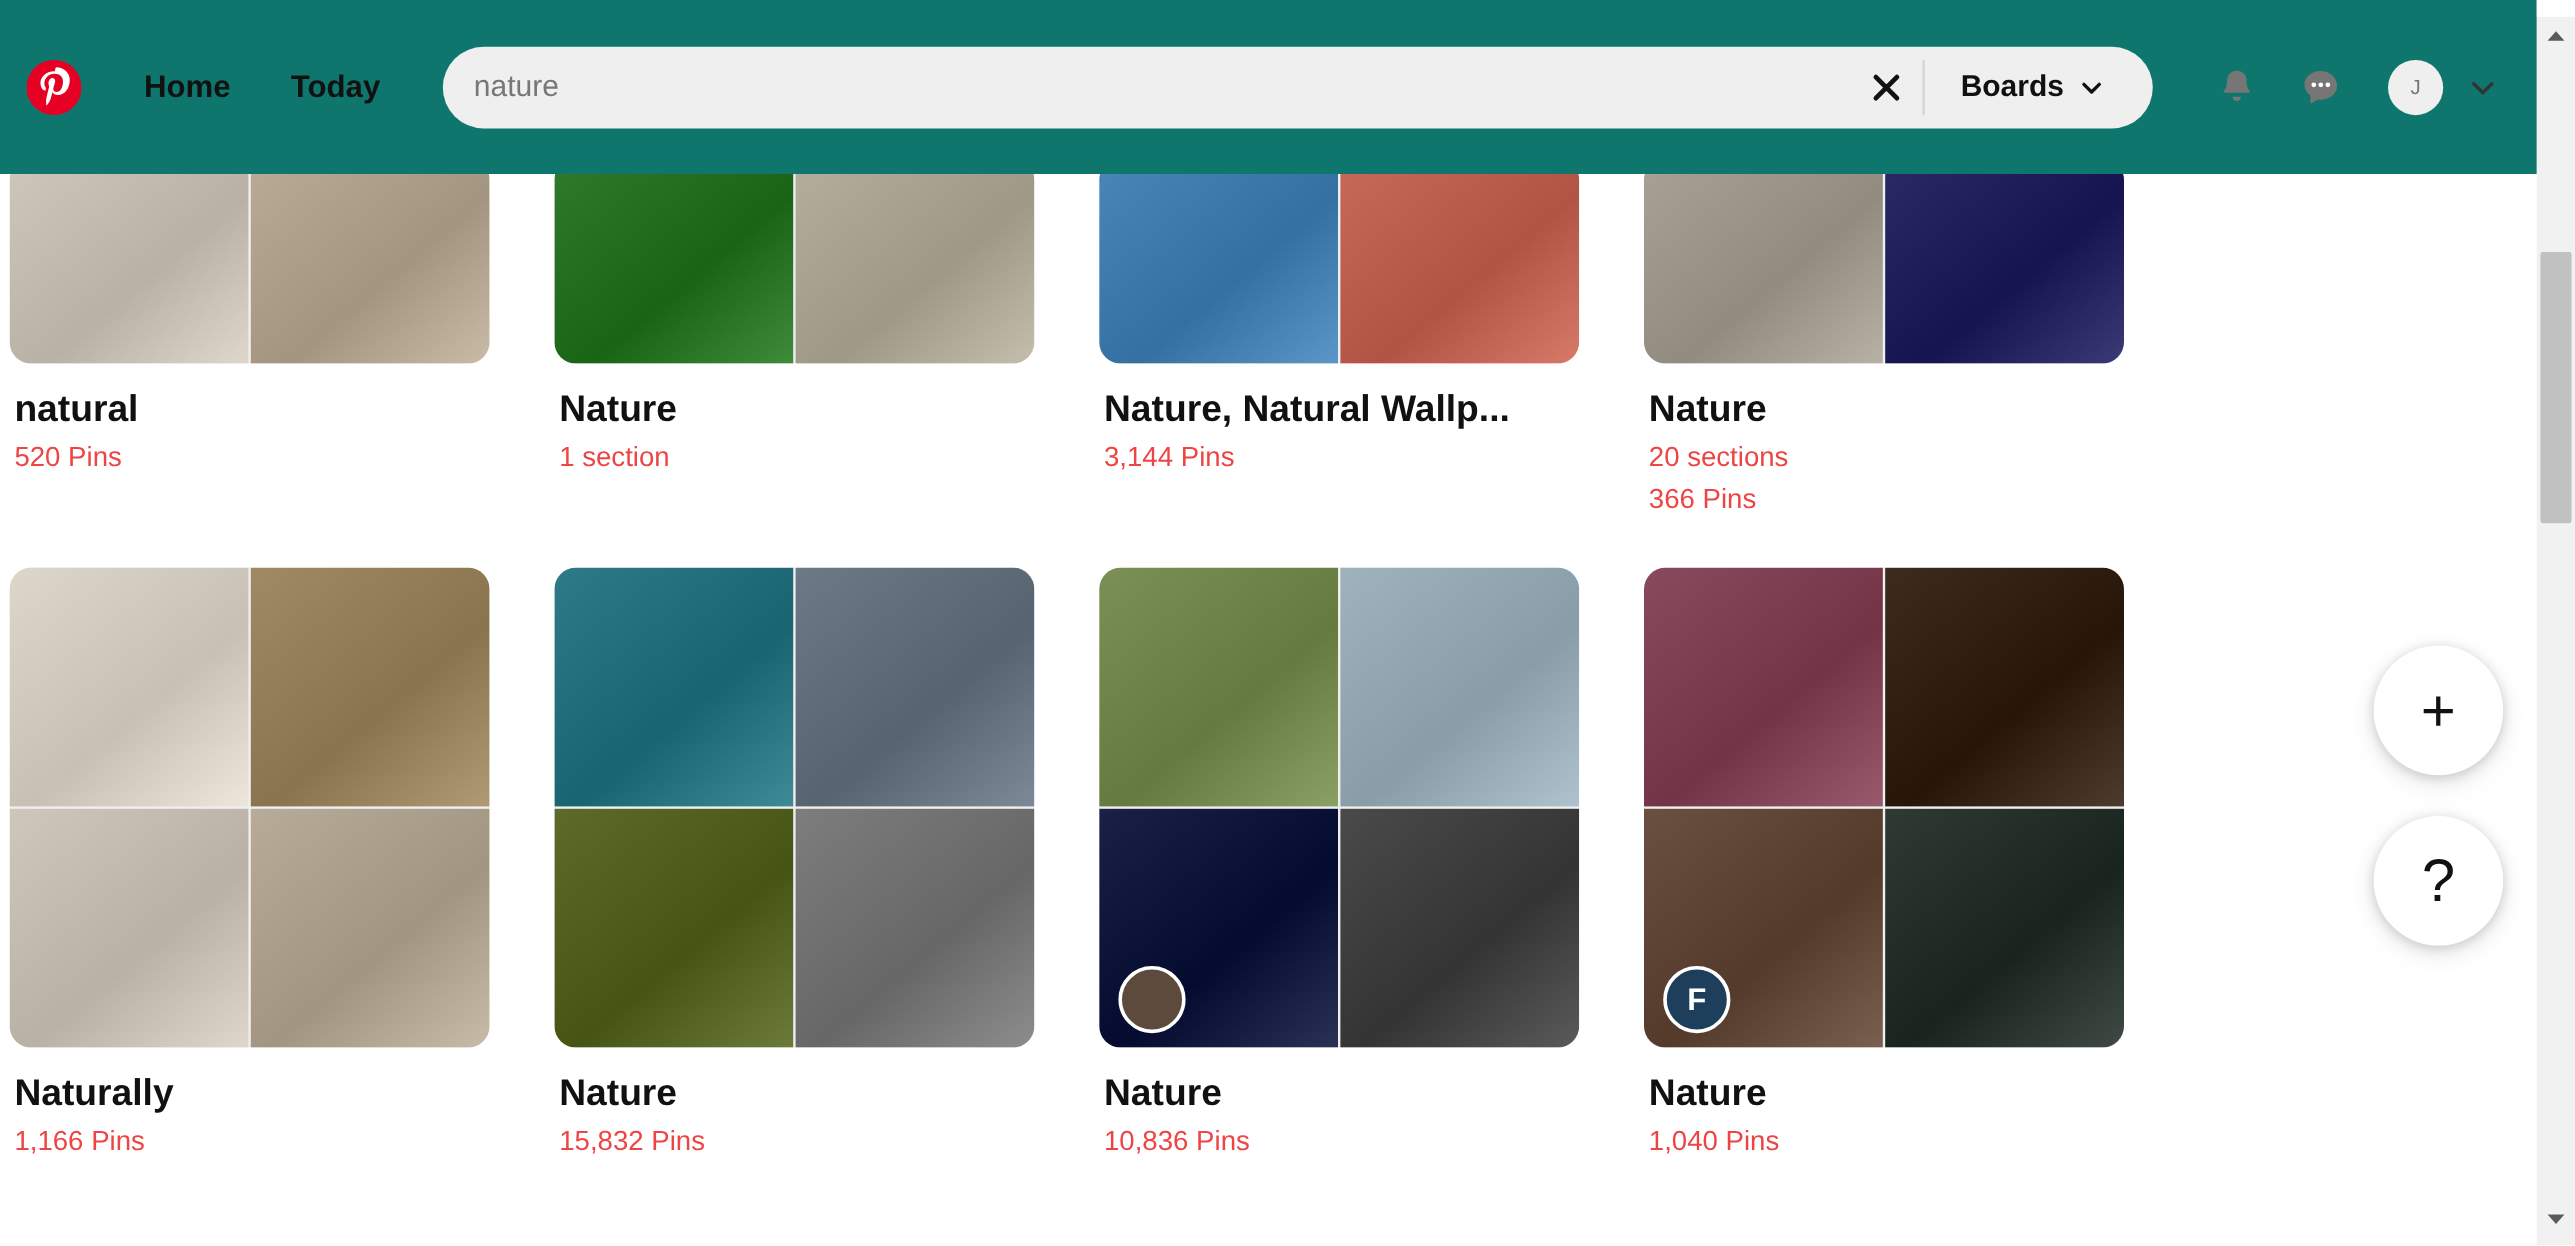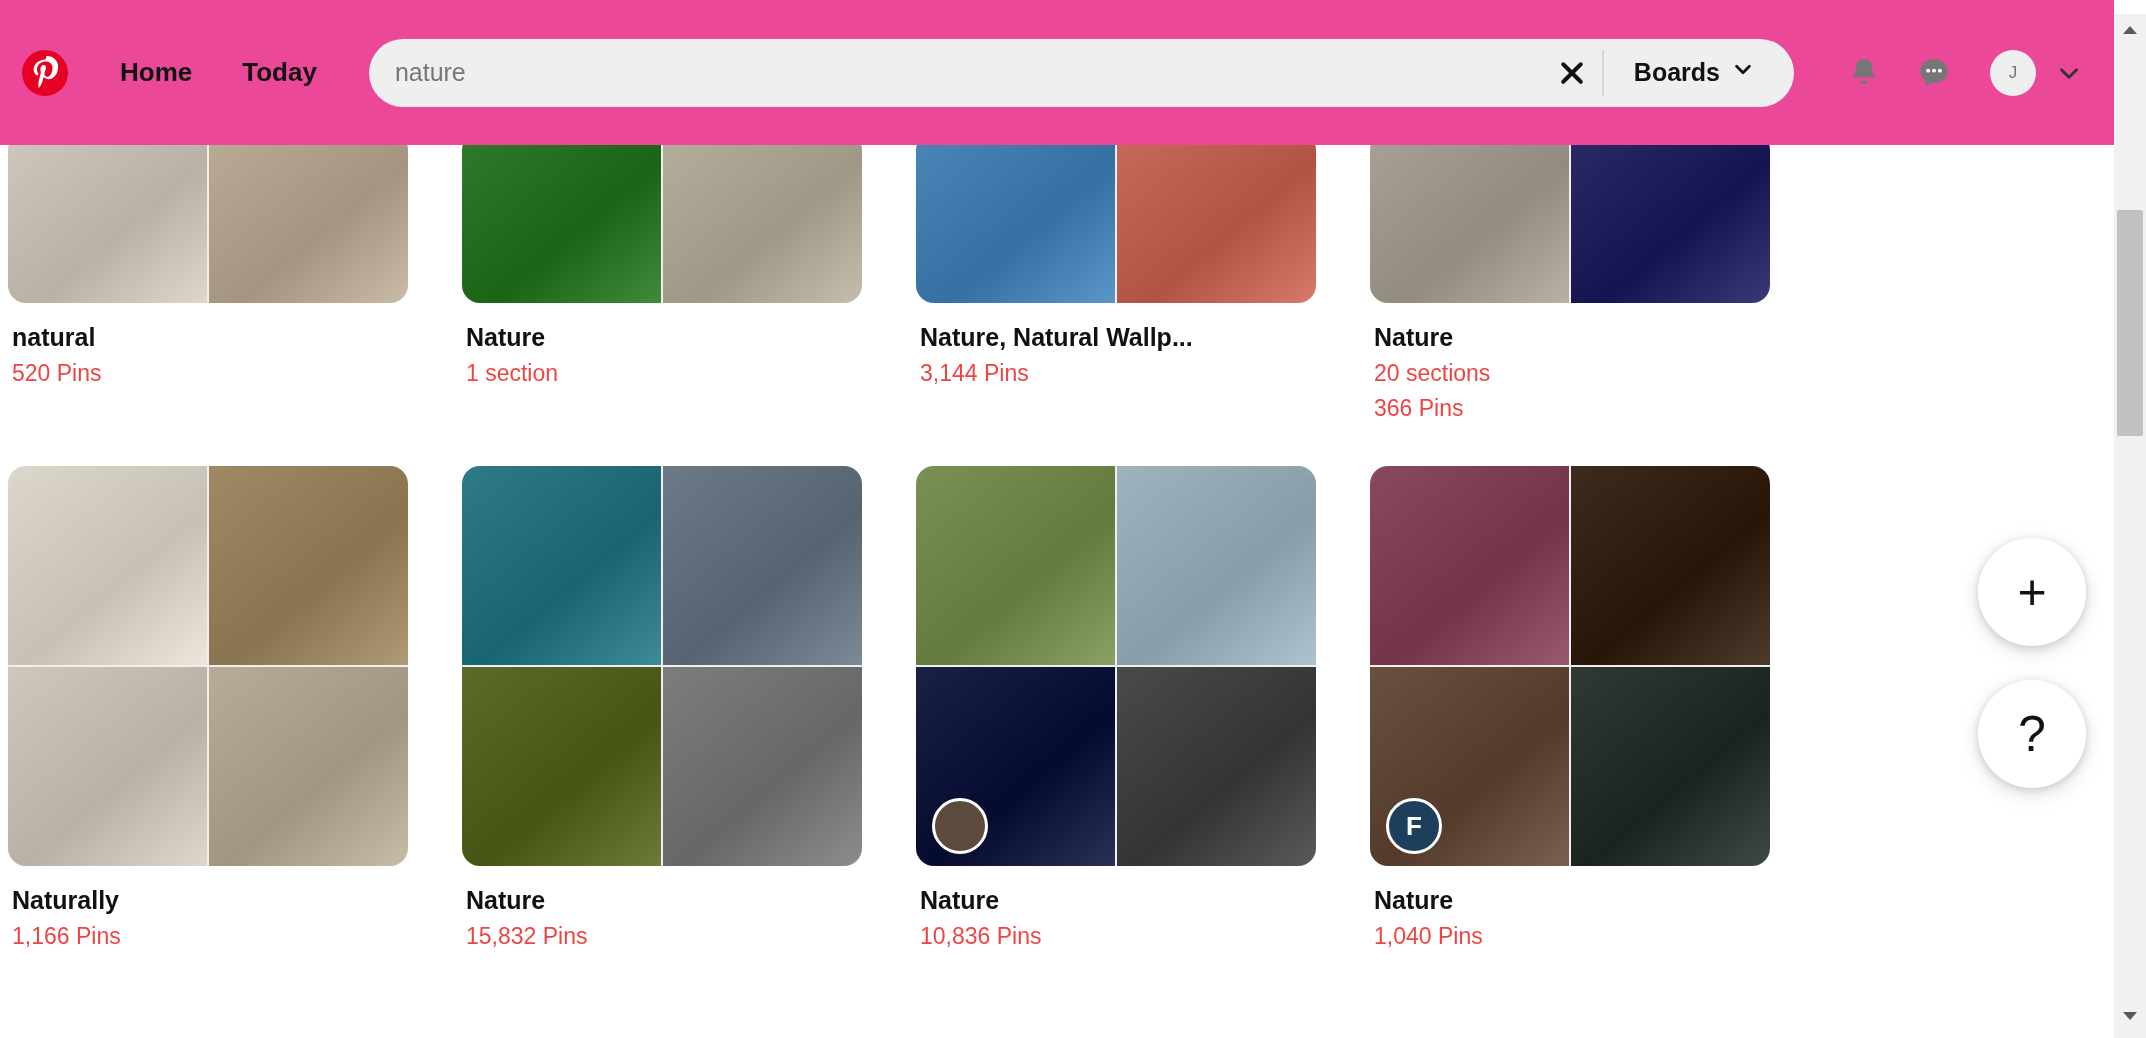--- a/index.html
+++ b/index.html
@@ -8,21 +8,21 @@
     background: #ffffff;
     font-family: "Liberation Sans", sans-serif;
     overflow: hidden;
   }
   body { position: relative; }
 
   
   .header {
     position: absolute; top: 0; left: 0;
     width: 2114px; height: 145px;
-    background: #ec4899;
+    background: #0f766e;
     display: flex; align-items: center;
     padding: 0 22px 0 18px;
     z-index: 30;
   }
   .logo-btn {
     width: 54px; height: 54px; border-radius: 50%;
     display: flex; align-items: center; justify-content: center;
     flex: 0 0 auto; cursor: pointer;
   }
   .logo-btn svg { display: block; }
@@ -62,21 +62,21 @@
     display: flex; align-items: center; justify-content: center;
     cursor: pointer; border-radius: 50%;
   }
   .vdivider {
     width: 2px; height: 46px; background: #d6d6d6;
     flex: 0 0 auto; align-self: center;
     margin: 0 4px;
   }
   .boards-btn {
     flex: 0 0 auto;
-    display: flex; align-items: flex-start; gap: 12px;
+    display: flex; align-items: center; gap: 12px;
     padding: 0 30px 0 26px;
     font-size: 25px; font-weight: bold; color: #111111;
     cursor: pointer; white-space: nowrap;
   }
 
   .icon-btn {
     width: 56px; height: 56px; flex: 0 0 auto;
     display: flex; align-items: center; justify-content: center;
     border-radius: 50%; cursor: pointer;
     margin-left: 14px;
@@ -130,21 +130,21 @@
     position: absolute; left: 16px; bottom: 12px;
     width: 56px; height: 56px; border-radius: 50%;
     border: 3px solid #ffffff;
     overflow: hidden;
     display: flex; align-items: center; justify-content: center;
     font-size: 26px; font-weight: bold; color: #ffffff;
   }
 
   .meta { padding: 20px 4px 0 4px; }
   .board-title {
-    font-size: 25px; font-weight: bold; color: #111111;
+    font-size: 31px; font-weight: bold; color: #111111;
     line-height: 1.18;
     white-space: nowrap; overflow: hidden; text-overflow: ellipsis;
   }
   .board-sub {
     font-size: 23px; color: #ef4444;
     line-height: 1.3; margin-top: 6px;
   }
 
   
   .fabs {

